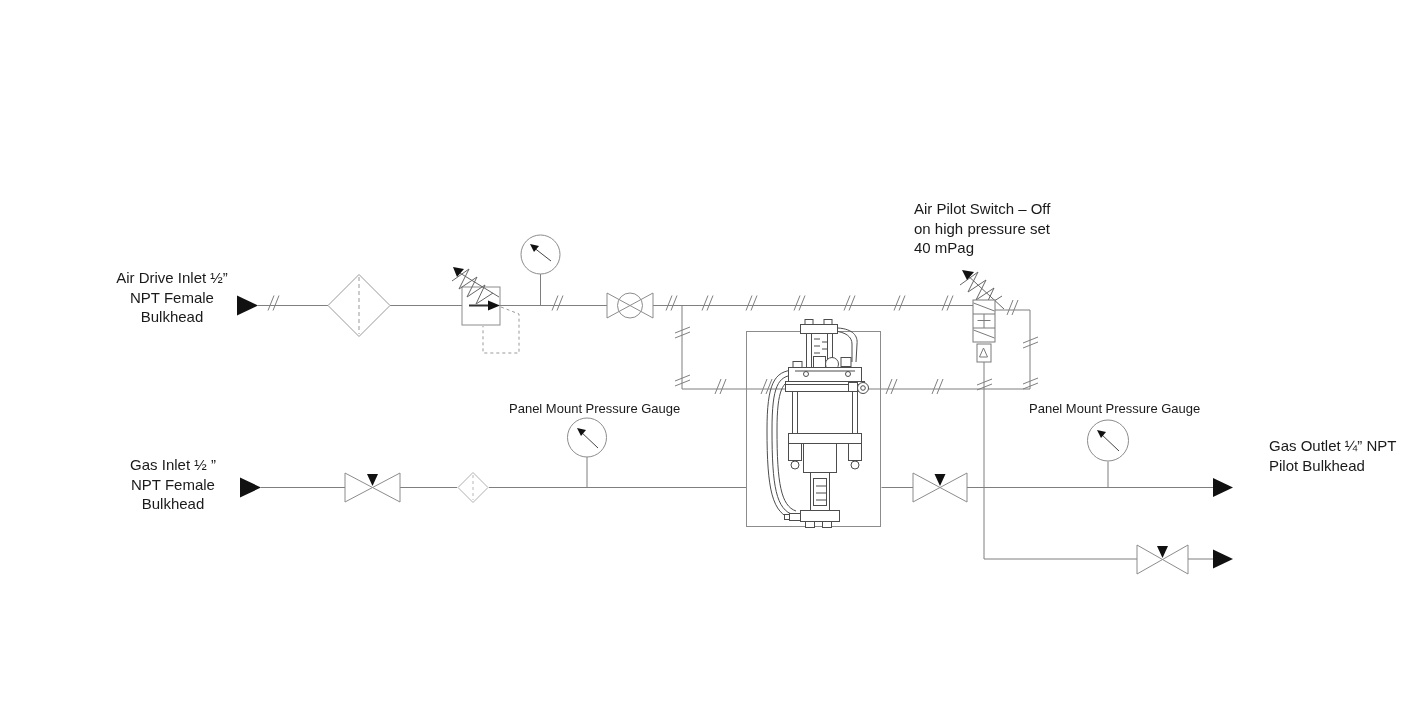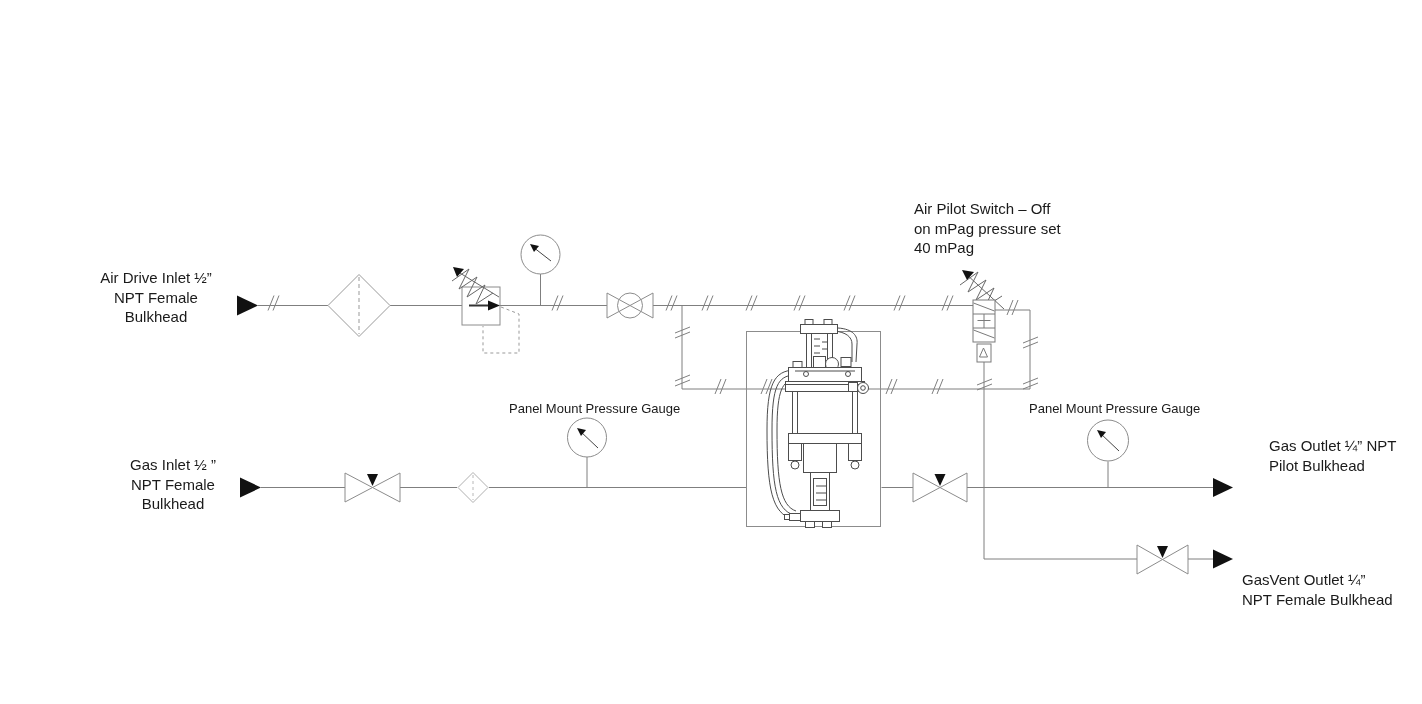--- a/index.html
+++ b/index.html
@@ -215,49 +215,45 @@
   </g>
 
   <g fill="#111111" stroke="none">
     <polygon points="237,295.5 237,315.5 258,305.5"></polygon>
     <polygon points="240,477.5 240,497.5 261,487.5"></polygon>
     <polygon points="1213,478 1213,497 1233,487.5"></polygon>
     <polygon points="1213,549.5 1213,568.5 1233,559"></polygon>
   </g>
 </svg>
 
-<div class="lbl center" style="left:76px;top:268px;width:160px;">
+<div class="lbl center" style="left:92px;top:268px;width:160px;">
   <span>Air Drive Inlet ½”</span>
   <span>NPT Female</span>
   <span>Bulkhead</span>
 </div>
 
 <div class="lbl center" style="left:93px;top:455px;width:160px;">
   <span>Gas Inlet ½ ”</span>
   <span>NPT Female</span>
   <span>Bulkhead</span>
 </div>
 
 <div class="lbl" style="left:914px;top:199px;width:180px;">
   <span>Air Pilot Switch – Off</span>
-  <span>on mPag pressure set</span>
+  <span>on high pressure set</span>
   <span>40 mPag</span>
 </div>
 
 <div class="lbl small center" style="left:509px;top:402px;width:144px;">
   <span>Panel Mount Pressure Gauge</span>
 </div>
 
 <div class="lbl small center" style="left:1029px;top:402px;width:144px;">
   <span>Panel Mount Pressure Gauge</span>
 </div>
 
 <div class="lbl" style="left:1269px;top:436px;width:180px;">
   <span>Gas Outlet ¼” NPT</span>
   <span>Pilot Bulkhead</span>
 </div>
 
-<div class="lbl" style="left:1242px;top:570px;width:170px;">
-  <span>GasVent Outlet ¼”</span>
-  <span>NPT Female Bulkhead</span>
-</div>
 
 </div>
 
 </body></html>

